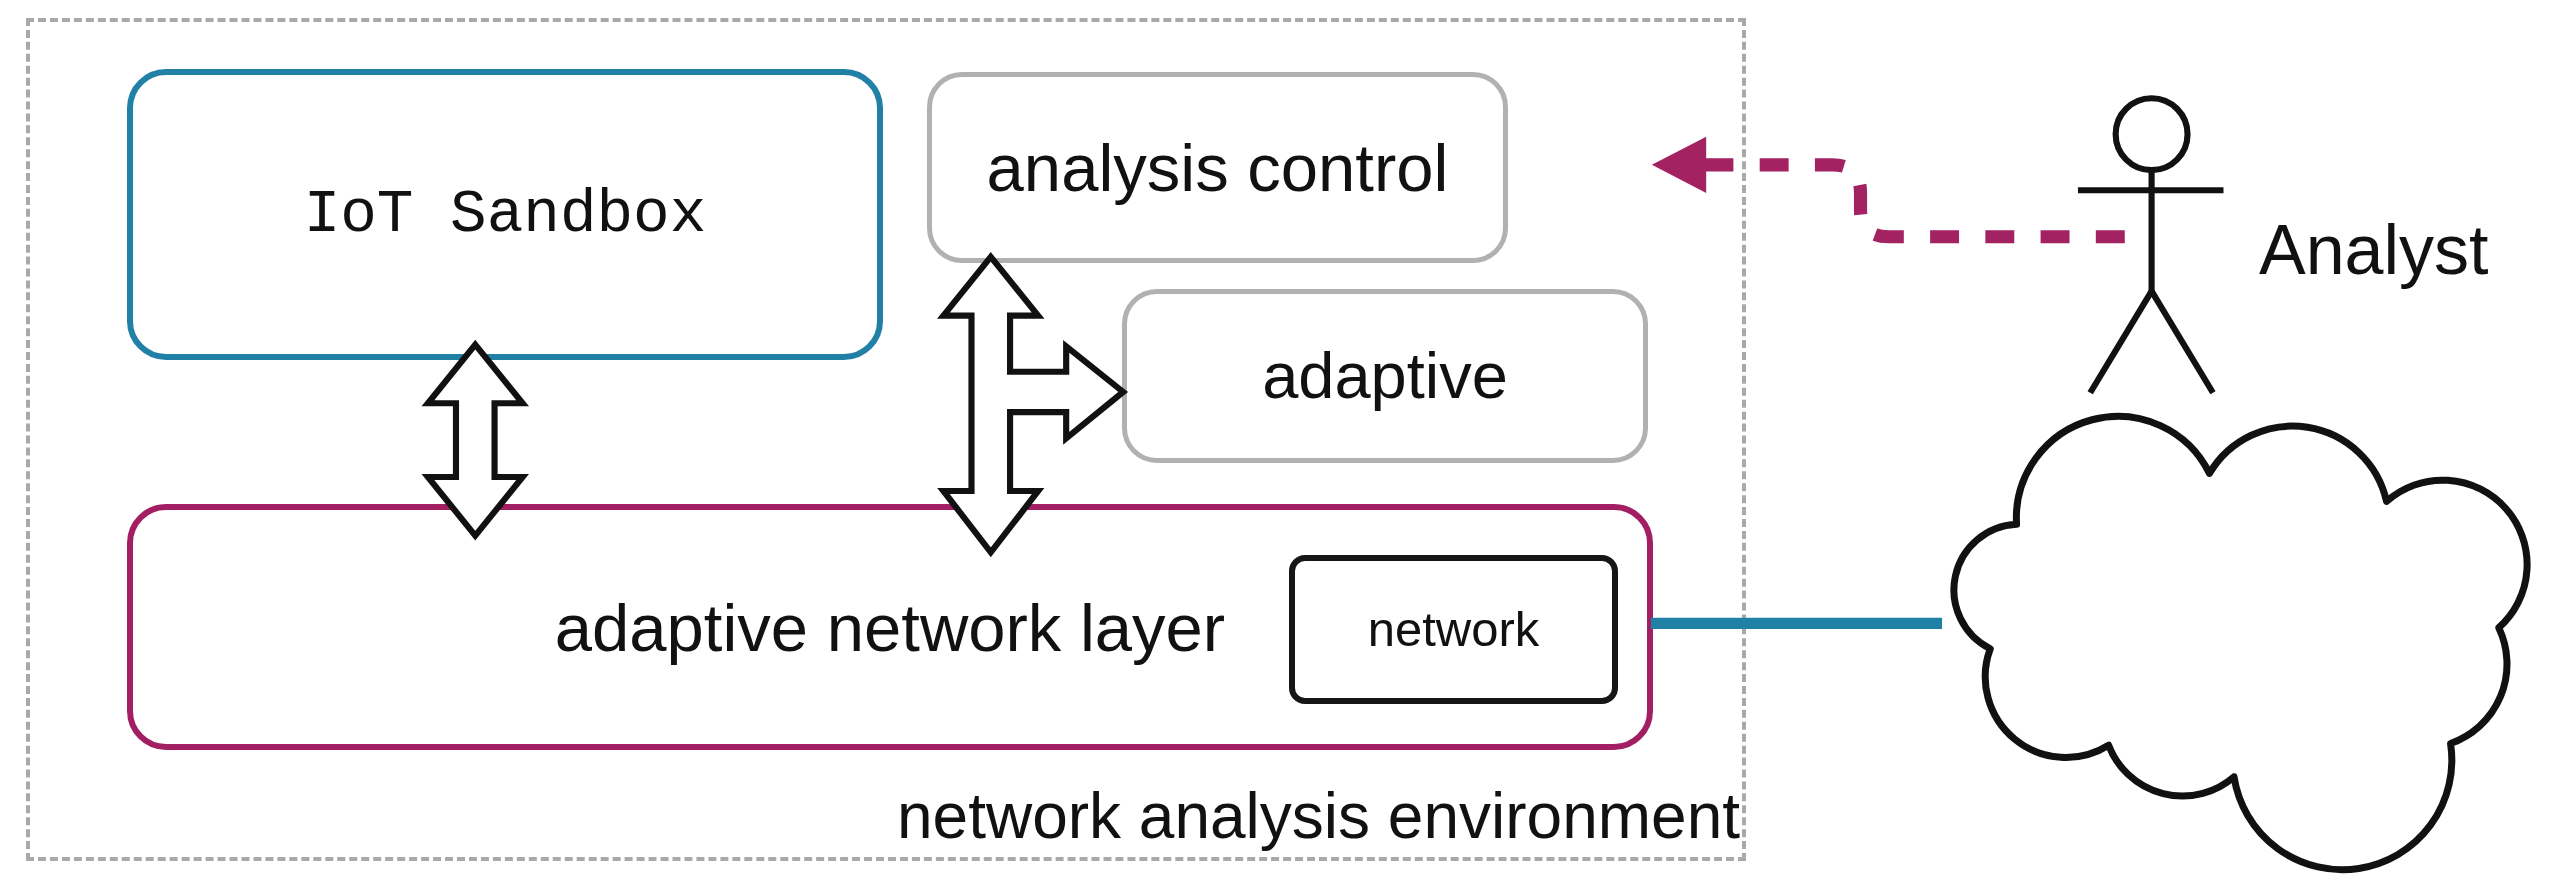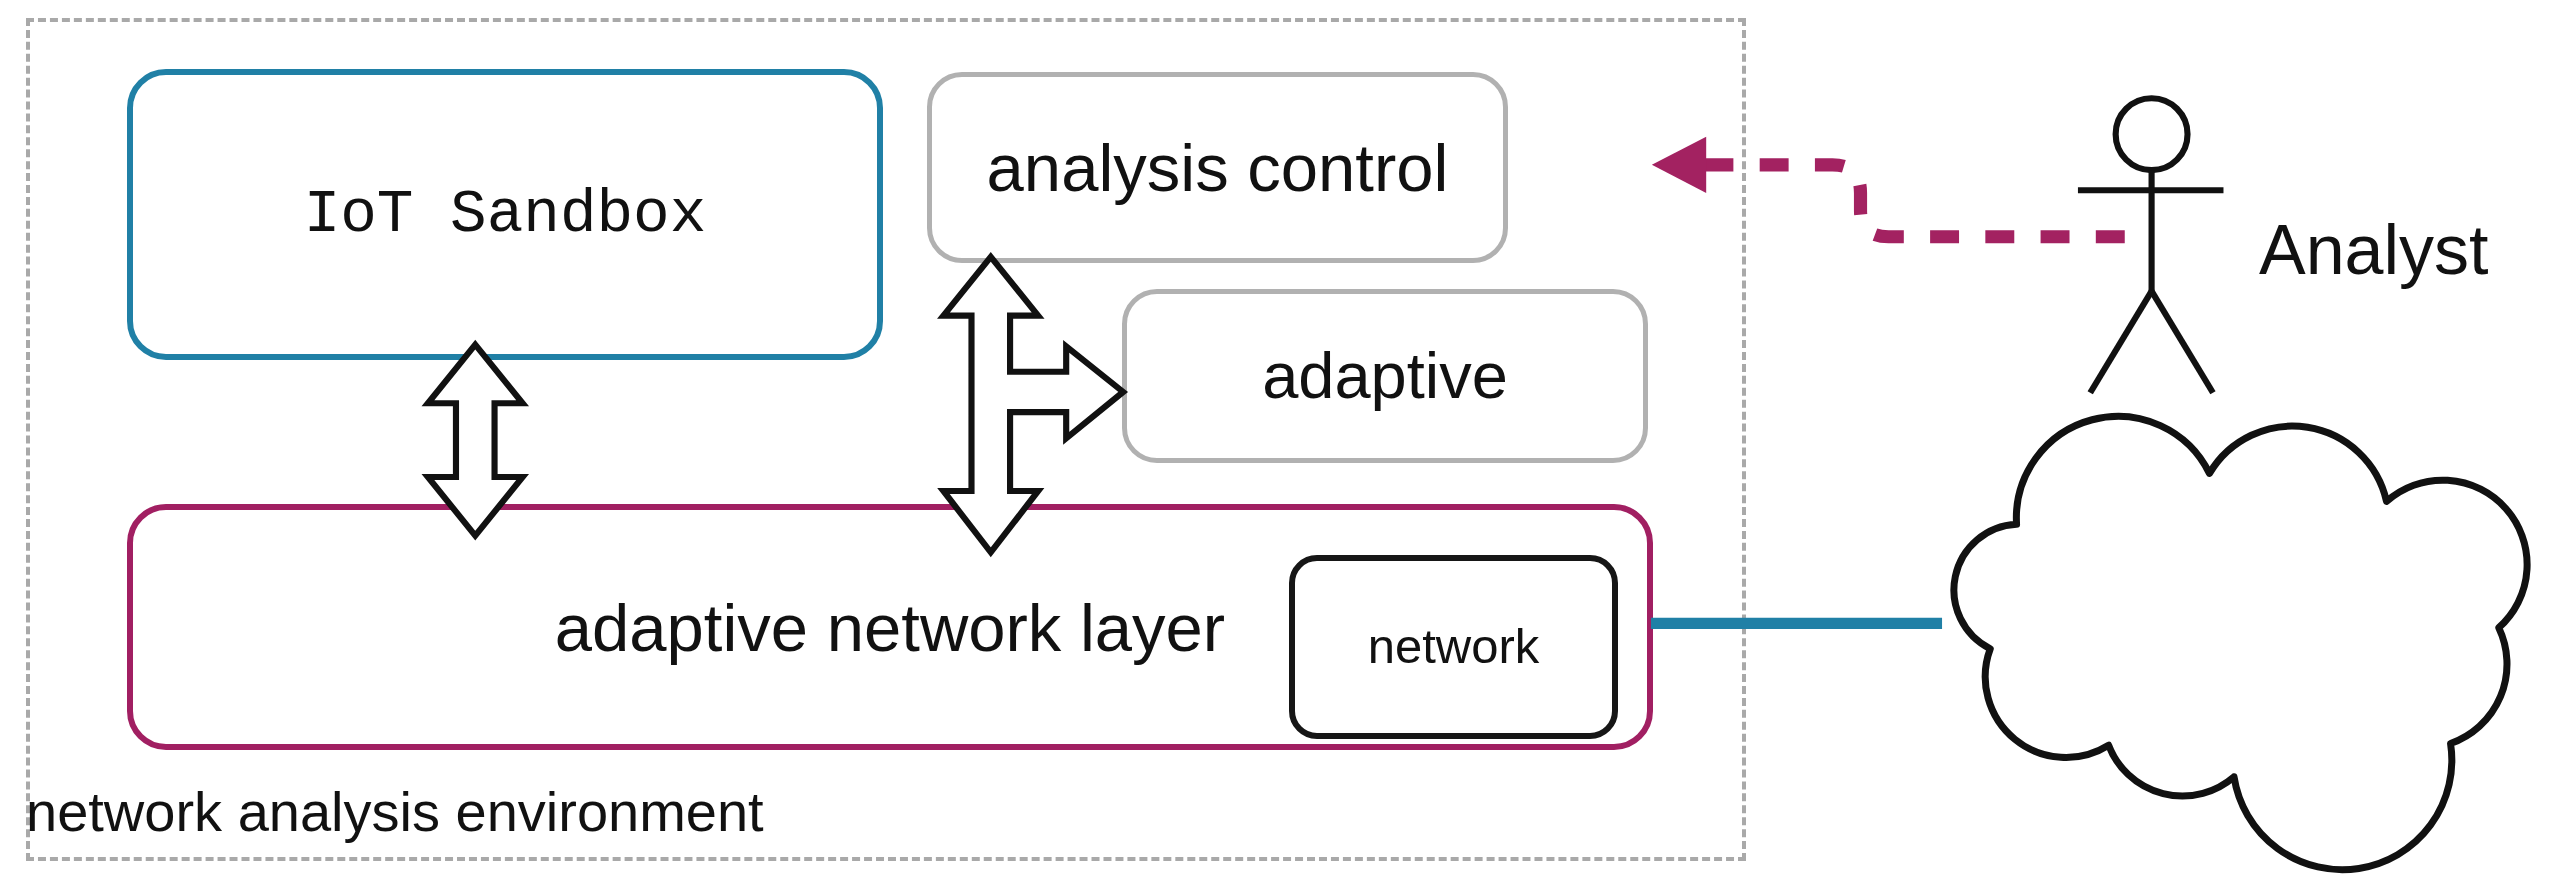--- a/index.html
+++ b/index.html
@@ -12,28 +12,28 @@
   #iot-box{left:127px;top:69px;width:756px;height:291px;
            border:6.1px solid #2080a6;border-radius:39px;
            font-family:Liberation Mono, monospace;font-size:61px;}
   #control-box{left:927px;top:72px;width:581px;height:191px;
            border:5.3px solid #b1b1b1;border-radius:35px;font-size:67px;}
   #external-box{left:1122px;top:289px;width:526px;height:174px;
            border:5.3px solid #b1b1b1;border-radius:35px;
            font-size:65px;line-height:1.13;flex-direction:column;}
   #adaptive-box{left:127px;top:504px;width:1526px;height:246px;
            border:6.1px solid #a11f62;border-radius:39px;font-size:67px;text-align:right;}
-  #signatures-box{left:1289px;top:555px;width:329px;height:184px;
-           border:6.1px solid #161616;border-radius:28px;
+  #signatures-box{left:1289px;top:555px;width:329px;height:149px;
+           border:6.1px solid #161616;border-radius:16px;
            font-size:49px;line-height:1.33;flex-direction:column;}
   
   #env-container{left:26px;top:17.5px;width:1720px;height:843px;
            border:4.4px dashed #a9a9a9;}
-  #env-label{left:26px;top:779px;width:1720px;font-size:56px;
-           text-align:left;}
+  #env-label{left:20px;top:779px;width:1720px;font-size:64px;
+           text-align:right;}
   
   #analyst-label{left:2259px;top:210px;font-size:70px;font-weight:normal;}
   #internet-label{left:2095px;top:602px;width:263px;font-size:60px;
            text-align:center;}
   
   #shape-layer{position:absolute;left:0;top:0;width:2576px;height:882px;
            pointer-events:none;}
 </style>
 </head>
 <body>

